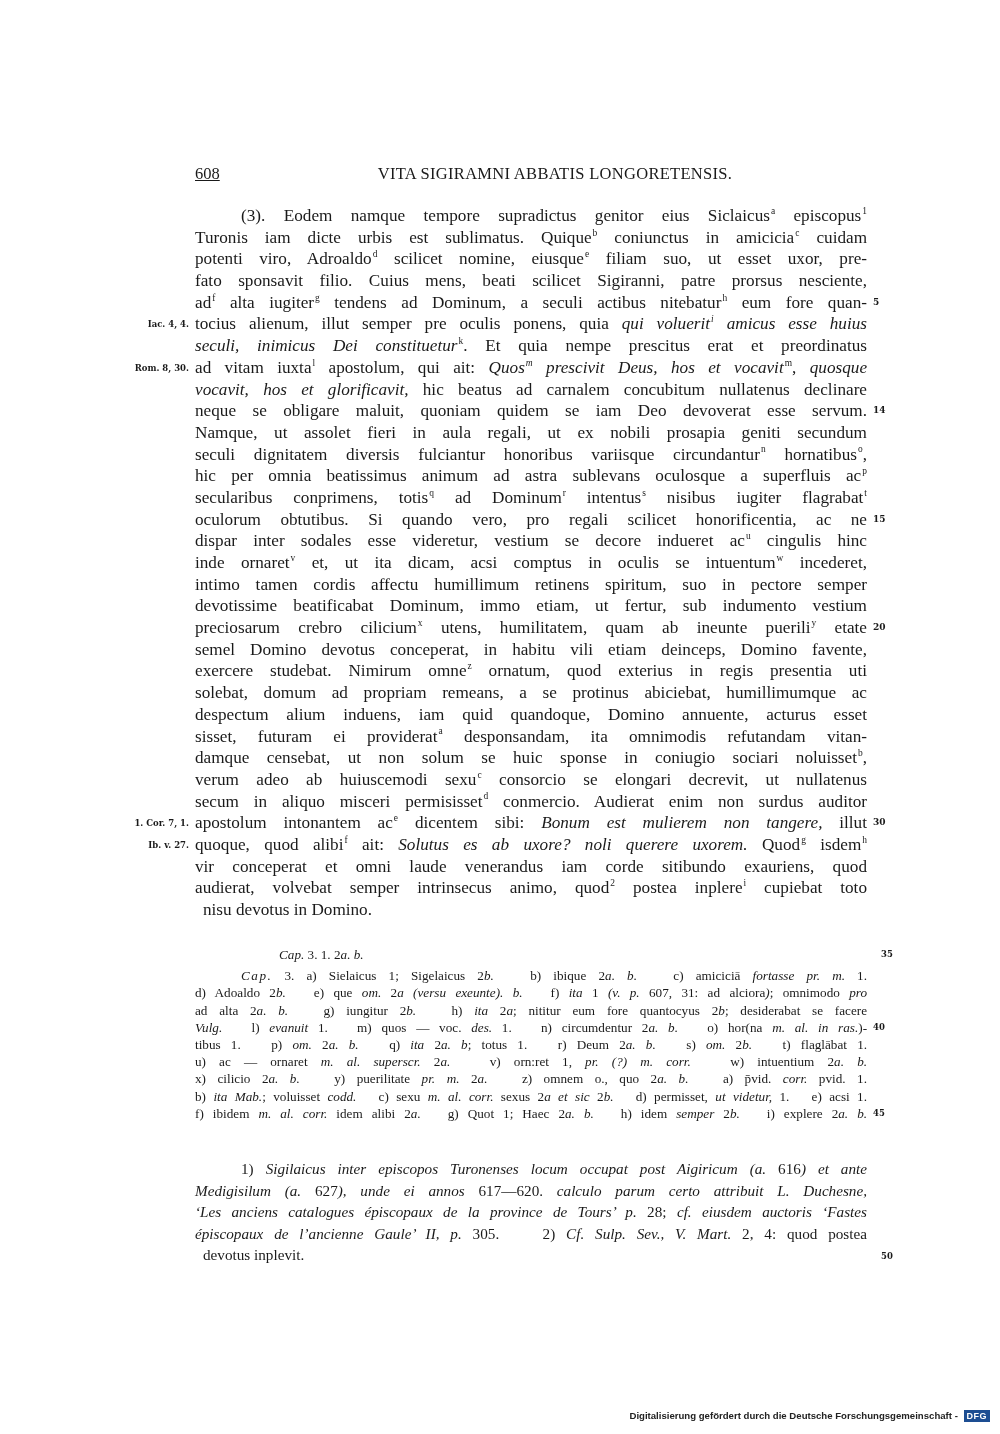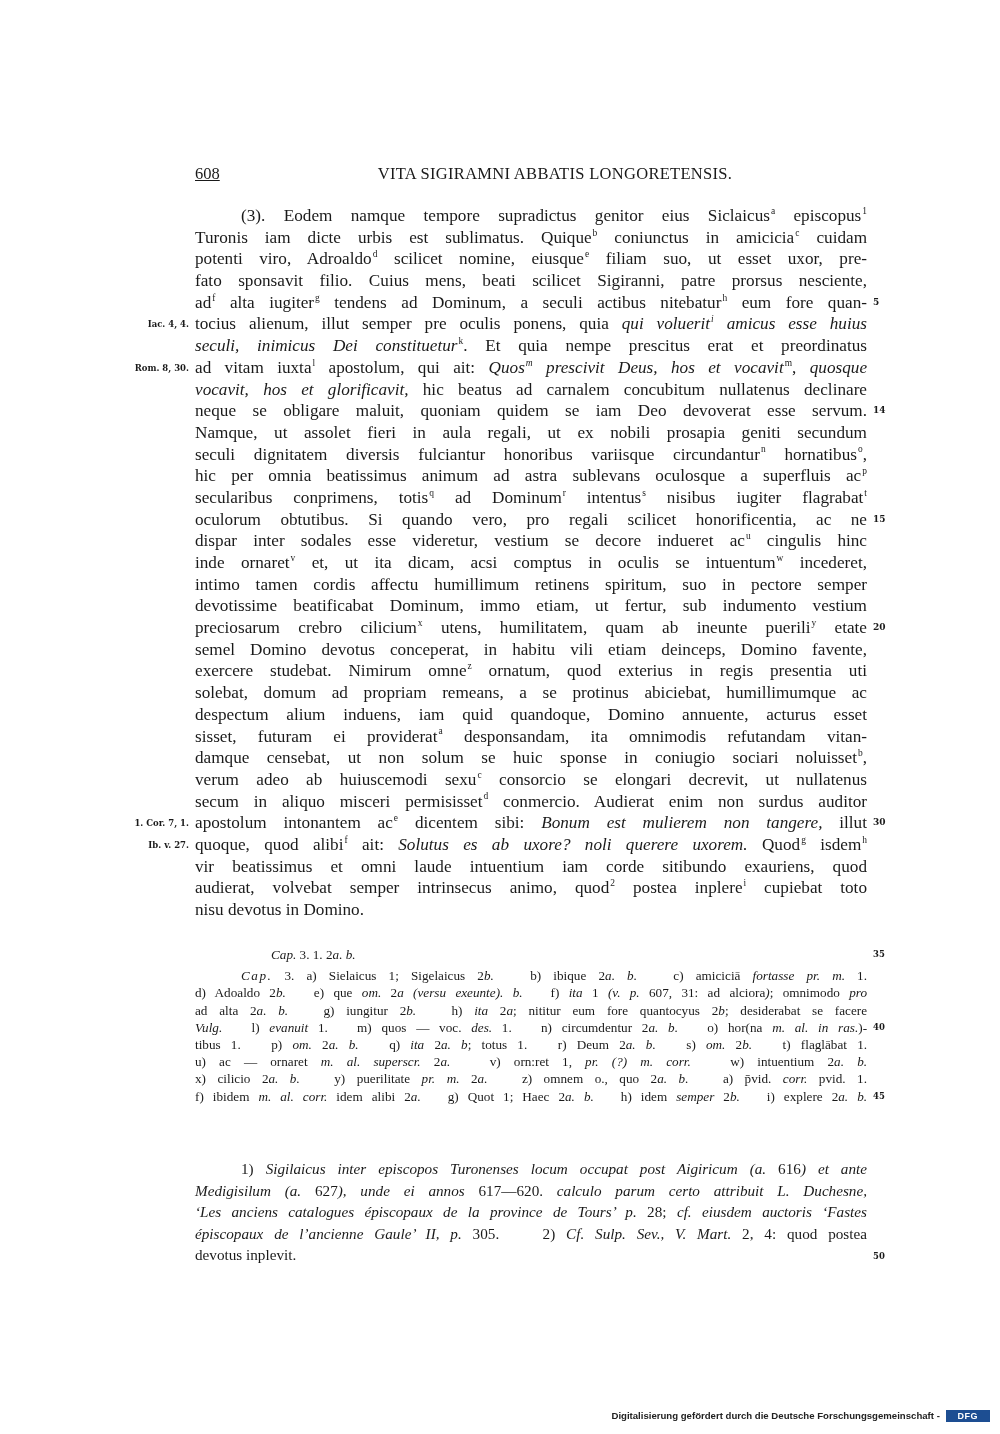--- a/index.html
+++ b/index.html
@@ -51,20 +51,21 @@
     .line {
       position: relative;
       height: 21.7px;
       line-height: 21.7px;
       white-space: nowrap;
       text-align: justify;
       text-align-last: justify;
     }
     .line.last {
       text-align-last: left;
+      margin-left: 8px;
     }
     .line.indent {
       padding-left: 46px;
     }
     .margin-note {
       position: absolute;
       right: 678px;
       top: 1px;
       font-family: "DejaVu Serif", serif;
       font-weight: bold;
@@ -134,21 +135,21 @@
       white-space: nowrap;
     }
     .dfg-logo {
       display: inline-block;
       margin-left: 3px;
       background: #1d4e92;
       color: #fff;
       font-family: "Liberation Sans", sans-serif;
       font-weight: bold;
       font-size: 9px;
-      padding: 1px 12px;
+      padding: 1px 3px;
       vertical-align: middle;
       letter-spacing: 0.5px;
     }
   </style>
 </head>
 <body>
 
 <div class="page">
 
   <div class="running-head">
@@ -180,35 +181,36 @@
       <div class="line"><span>semel Domino devotus conceperat, in habitu vili etiam deinceps, Domino favente,</span></div>
       <div class="line"><span>exercere studebat. Nimirum omne<sup>z</sup> ornatum, quod exterius in regis presentia uti</span></div>
       <div class="line"><span>solebat, domum ad propriam remeans, a se protinus abiciebat, humillimumque ac</span></div>
       <div class="line"><span>despectum alium induens, iam quid quandoque, Domino annuente, acturus esset</span></div>
       <div class="line"><span>sisset, futuram ei providerat<sup>a</sup> desponsandam, ita omnimodis refutandam vitan-</span></div>
       <div class="line"><span>damque censebat, ut non solum se huic sponse in coniugio sociari noluisset<sup>b</sup>,</span></div>
       <div class="line"><span>verum adeo ab huiuscemodi sexu<sup>c</sup> consorcio se elongari decrevit, ut nullatenus</span></div>
       <div class="line"><span>secum in aliquo misceri permisisset<sup>d</sup> conmercio. Audierat enim non surdus auditor</span></div>
       <div class="line"><span>apostolum intonantem ac<sup>e</sup> dicentem sibi: <i>Bonum est mulierem non tangere,</i> illut</span><span class="margin-note">1. Cor. 7, 1.</span><span class="line-number">30</span></div>
       <div class="line"><span>quoque, quod alibi<sup>f</sup> ait: <i>Solutus es ab uxore? noli querere uxorem.</i> Quod<sup>g</sup> isdem<sup>h</sup></span><span class="margin-note">Ib. v. 27.</span></div>
-      <div class="line"><span>vir beatissimus et omni laude intuentium iam corde sitibundo exauriens, quod</span></div>
+      <div class="line"><span>vir conceperat et omni laude venerandus iam corde sitibundo exauriens, quod</span></div>
       <div class="line"><span>audierat, volvebat semper intrinsecus animo, quod<sup>2</sup> postea inplere<sup>i</sup> cupiebat toto</span></div>
       <div class="line last"><span>nisu devotus in Domino.</span></div>
     </div>
 
   <div class="app" id="apparatus">
       <div class="line last cap-head"><span><i>Cap.</i> 3. 1. 2<i>a. b.</i></span><span class="line-number">35</span></div>
       <div style="height: 4px;"></div>
       <div class="line indent" style="padding-left: 46px;"><span><i class="cap-sp">Cap.</i> 3. a) Sielaicus 1; Sigelaicus 2<i>b.</i> &nbsp; b) ibique 2<i>a. b.</i> &nbsp; c) amiciciā <i>fortasse pr. m.</i> 1.</span></div>
       <div class="line"><span>d) Adoaldo 2<i>b.</i> &nbsp; e) que <i>om.</i> 2<i>a (versu exeunte). b.</i> &nbsp; f) <i>ita</i> 1 <i>(v. p.</i> 607, 31: ad alciora<i>)</i>; omnimodo <i>pro</i></span></div>
       <div class="line"><span>ad alta 2<i>a. b.</i> &nbsp; g) iungitur 2<i>b.</i> &nbsp; h) <i>ita</i> 2<i>a</i>; nititur eum fore quantocyus 2<i>b</i>; desiderabat se facere</span></div>
       <div class="line"><span><i>Vulg.</i> &nbsp; l) <i>evanuit</i> 1. &nbsp; m) quos — voc. <i>des.</i> 1. &nbsp; n) circumdentur 2<i>a. b.</i> &nbsp; o) hor(na <i>m. al. in ras.</i>)-</span><span class="line-number">40</span></div>
       <div class="line"><span>tibus 1. &nbsp; p) <i>om.</i> 2<i>a. b.</i> &nbsp; q) <i>ita</i> 2<i>a. b</i>; totus 1. &nbsp; r) Deum 2<i>a. b.</i> &nbsp; s) <i>om.</i> 2<i>b.</i> &nbsp; t) flaglābat 1.</span></div>
       <div class="line"><span>u) ac — ornaret <i>m. al. superscr.</i> 2<i>a.</i> &nbsp; v) orn:ret 1, <i>pr. (?) m. corr.</i> &nbsp; w) intuentium 2<i>a. b.</i></span></div>
       <div class="line"><span>x) cilicio 2<i>a. b.</i> &nbsp; y) puerilitate <i>pr. m.</i> 2<i>a.</i> &nbsp; z) omnem o., quo 2<i>a. b.</i> &nbsp; a) p̄vid. <i>corr.</i> pvid. 1.</span></div>
+      <div class="line"><span>b) <i>ita Mab.</i>; voluisset <i>codd.</i> &nbsp; c) sexu <i>m. al. corr.</i> sexus 2<i>a et sic</i> 2<i>b.</i> &nbsp; d) permisset, <i>ut videtur,</i> 1. &nbsp; e) acsi 1.</span></div>
       <div class="line"><span>f) ibidem <i>m. al. corr.</i> idem alibi 2<i>a.</i> &nbsp; g) Quot 1; Haec 2<i>a. b.</i> &nbsp; h) idem <i>semper</i> 2<i>b.</i> &nbsp; i) explere 2<i>a. b.</i></span><span class="line-number">45</span></div>
     </div>
 
   <div class="notes" id="notes">
       <div class="line indent"><span>1) <i>Sigilaicus inter episcopos Turonenses locum occupat post Aigiricum (a.</i> 616<i>) et ante</i></span></div>
       <div class="line"><span><i>Medigisilum (a.</i> 627<i>), unde ei annos</i> 617—620. <i>calculo parum certo attribuit L. Duchesne,</i></span></div>
       <div class="line"><span><i>‘Les anciens catalogues épiscopaux de la province de Tours’ p.</i> 28; <i>cf. eiusdem auctoris ‘Fastes</i></span></div>
       <div class="line"><span><i>épiscopaux de l’ancienne Gaule’ II, p.</i> 305. &nbsp;&nbsp; 2) <i>Cf. Sulp. Sev., V. Mart.</i> 2, 4: quod postea</span></div>
       <div class="line last"><span>devotus inplevit.</span><span class="line-number">50</span></div>
     </div>

